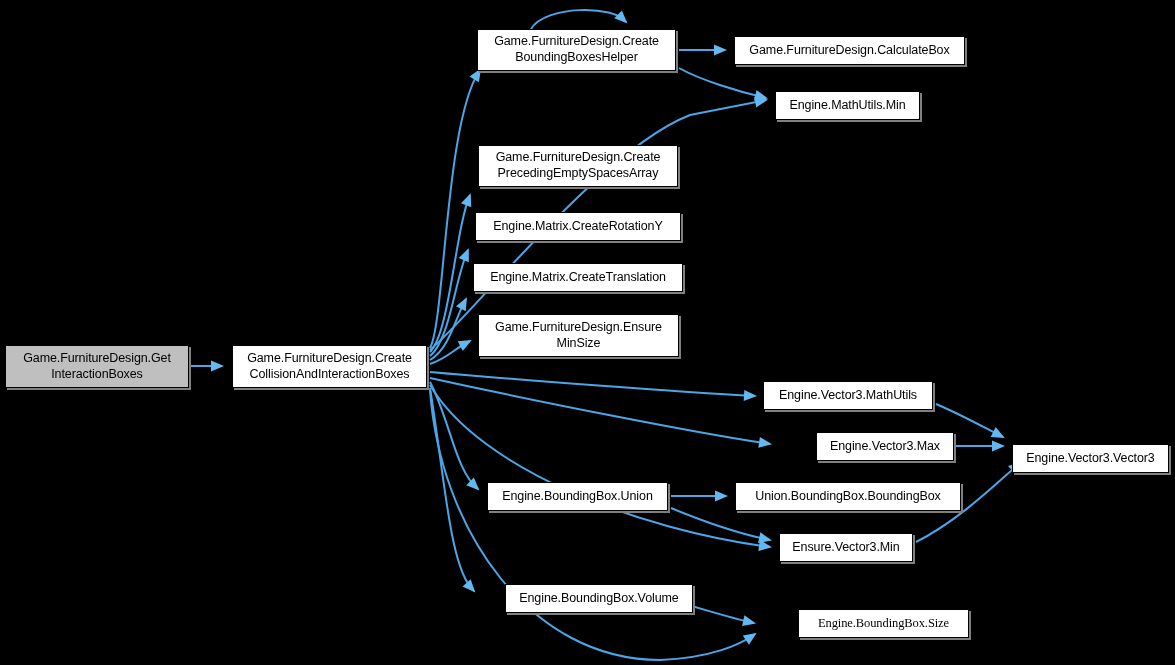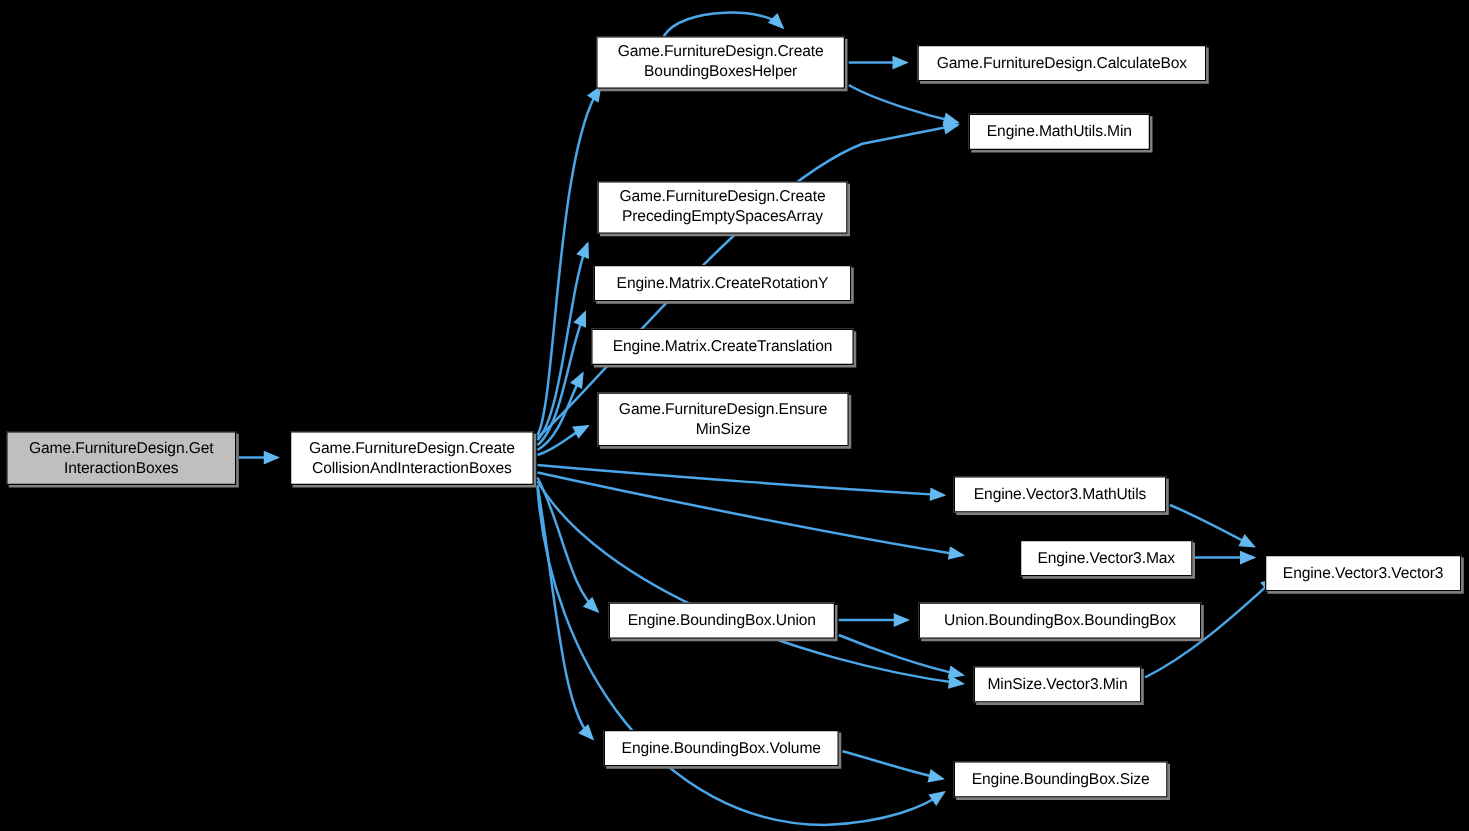--- a/index.html
+++ b/index.html
@@ -159,17 +159,17 @@
 PrecedingEmptySpacesArray</div>
       <div class="node-box" style="left: 475px; top: 212px; width: 206px; height: 29px;">Engine.Matrix.CreateRotationY</div>
       <div class="node-box" style="left: 473px; top: 263px; width: 210px; height: 29px;">Engine.Matrix.CreateTranslation</div>
       <div class="node-box" style="left: 478px; top: 314px; width: 201px; height: 43px;">Game.FurnitureDesign.Ensure
 MinSize</div>
       <div class="node-box" style="left: 763px; top: 381px; width: 170px; height: 29px;">Engine.Vector3.MathUtils</div>
       <div class="node-box" style="left: 816px; top: 432px; width: 138px; height: 29px;">Engine.Vector3.Max</div>
       <div class="node-box" style="left: 1012px; top: 432px; width: 157px; height: 29px; margin-top: 12px;">Engine.Vector3.Vector3</div>
       <div class="node-box" style="left: 487px; top: 482px; width: 181px; height: 29px;">Engine.BoundingBox.Union</div>
       <div class="node-box" style="left: 735px; top: 482px; width: 226px; height: 29px;">Union.BoundingBox.BoundingBox</div>
-      <div class="node-box" style="left: 779px; top: 533px; width: 134px; height: 29px;">MinSize.Vector3.Min</div>
-      <div class="node-box" style="left: 483px; top: 584px; width: 188px; height: 29px;">Engine.BoundingBox.Volume</div>
-      <div class="node-box" style="left: 763px; top: 609px; width: 171px; height: 29px;">Engine.BoundingBox.Size</div>
+      <div class="node-box" style="left: 779px; top: 533px; width: 134px; height: 29px;">Ensure.Vector3.Min</div>
+      <div class="node-box" style="left: 505px; top: 584px; width: 188px; height: 29px;">Engine.BoundingBox.Volume</div>
+      <div class="node-box" style="left: 798px; top: 609px; width: 171px; height: 29px; font-family: Liberation Serif, serif;">Engine.BoundingBox.Size</div>
     </div>
 </div>
 
 </body></html>

